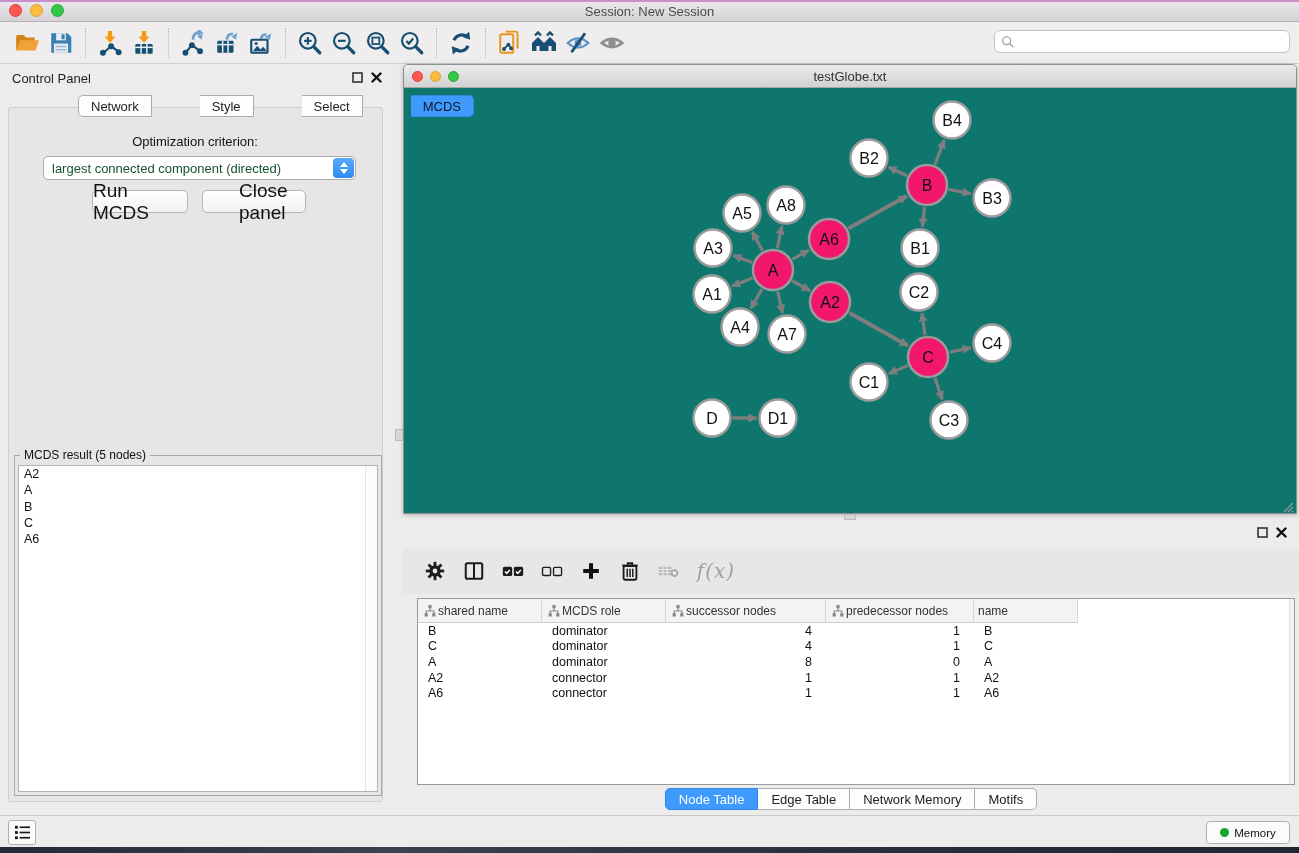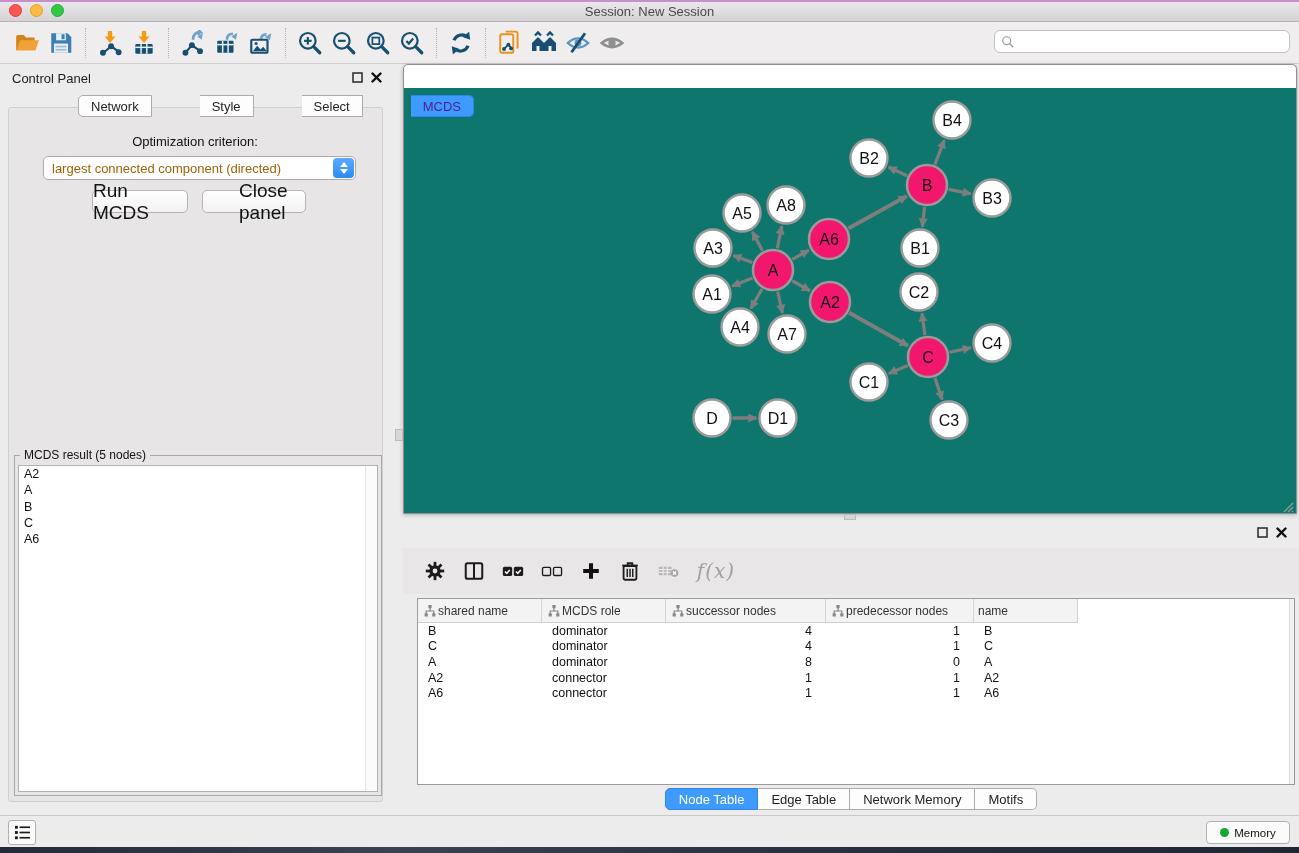--- a/index.html
+++ b/index.html
@@ -31,24 +31,24 @@
   .control-panel { position:absolute; left:0; top:64px; width:390px; height:751px; background:#ececec; }
   .cp-header { position:absolute; left:12px; top:7px; font-size:13px; color:#222; }
   .panel-btns { position:absolute; right:8px; top:8px; display:flex; gap:8px; align-items:center; }
   .float-btn svg, .close-btn svg { width:11px; height:11px; display:block; }
   .cp-box { position:absolute; left:8px; top:43px; width:375px; height:695px; background:#e7e5e5; border:1px solid #cfcfcf; border-radius:3px; }
   .cp-tabs { position:absolute; left:78px; top:31px; display:flex; z-index:3;gap:48px; }
   .cp-tab { height:22px; font-size:13px; color:#222; background:#fdfdfd; border:1px solid #acacac; border-left:none;
     display:flex; align-items:center; justify-content:center; padding:0 12px; }
   .cp-tab:first-child { border-left:1px solid #acacac; border-radius:5px 0 0 5px; }
   .cp-tab:last-child { border-radius:0 5px 5px 0; }
-  .cp-tab.active { background:#3e9bfd; border-color:#2f86e8; color:#4c1d95; }
+  .cp-tab.active { background:#3e9bfd; border-color:#2f86e8; color:#0f172a; }
   .opt-label { position:absolute; left:0; top:70px; width:390px; text-align:center; font-size:13px; color:#111; }
   .dropdown { position:absolute; left:43px; top:92px; width:313px; height:24px; background:#fff; border:1px solid #ababab;
-    border-radius:5px; display:flex; align-items:center; font-size:13px; color:#a16207; padding-left:8px; }
+    border-radius:5px; display:flex; align-items:center; font-size:13px; color:#14532d; padding-left:8px; }
   .dd-stepper { position:absolute; right:1px; top:1px; width:21px; height:20px; border-radius:4px;
     background:linear-gradient(#5aa9fe,#2e8bf1); display:flex; flex-direction:column; align-items:center; justify-content:center; gap:2px; }
   .dd-stepper .tri { width:0; height:0; border-left:4px solid transparent; border-right:4px solid transparent; }
   .tri.up { border-bottom:5px solid #fff; }
   .tri.down { border-top:5px solid #fff; }
   .cp-btn { position:absolute; height:23px; background:linear-gradient(#ffffff,#f2f2f2); border:1px solid #b5b5b5;
     border-radius:5px; font-size:19px; color:#111; display:flex; align-items:center; justify-content:center; }
   #runBtn { left:92px; top:126px; width:96px; }
   #closeBtn { left:202px; top:126px; width:104px;padding-left:36px; }
   .fieldset { position:absolute; left:14px; top:391px; width:368px; height:341px; border:1px solid #a8a8a8; }
@@ -328,20 +328,28 @@
       <div class="result-item">A2</div>
           <div class="result-item">A</div>
           <div class="result-item">B</div>
           <div class="result-item">C</div>
           <div class="result-item">A6</div>
         </div>
     </div>
   </div>
 
   <div class="net-window">
+    <div class="net-titlebar">
+      <div class="net-lights">
+        <div class="light red"></div>
+        <div class="light yellow"></div>
+        <div class="light green"></div>
+      </div>
+      <div class="net-title">testGlobe.txt</div>
+    </div>
     <div class="net-canvas">
       <svg id="graphSvg" width="892" height="426" viewBox="403 87 892 426">
           <defs>
             <marker id="arrow" viewBox="0 0 10 10" refX="9" refY="5" markerWidth="10" markerHeight="9" markerUnits="userSpaceOnUse" orient="auto">
               <path d="M0,0 L10,5 L0,10 Z" fill="#7E7E7E"></path>
             </marker>
           </defs>
           <line x1="761.4890171679804" y1="249.67335414757676" x2="751.2720968585646" y2="230.8874039012318" stroke="#7E7E7E" stroke-width="3.2" marker-end="url(#arrow)"></line>
           <line x1="776.31455497304" y1="247.42722513479976" x2="780.783503094529" y2="225.08248452735478" stroke="#7E7E7E" stroke-width="3.2" marker-end="url(#arrow)"></line>
           <line x1="751.3447210504946" y1="261.4263977185147" x2="732.1858407915621" y2="254.4014749569061" stroke="#7E7E7E" stroke-width="3.2" marker-end="url(#arrow)"></line>

